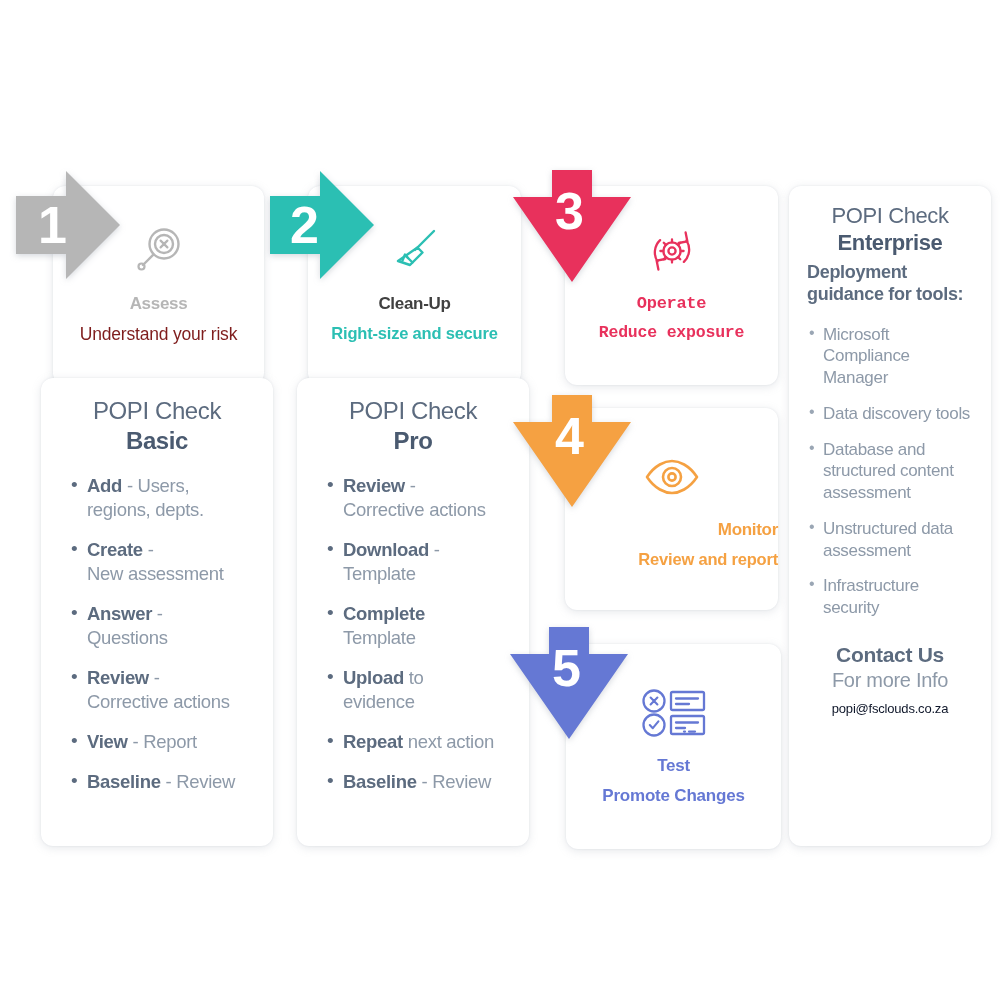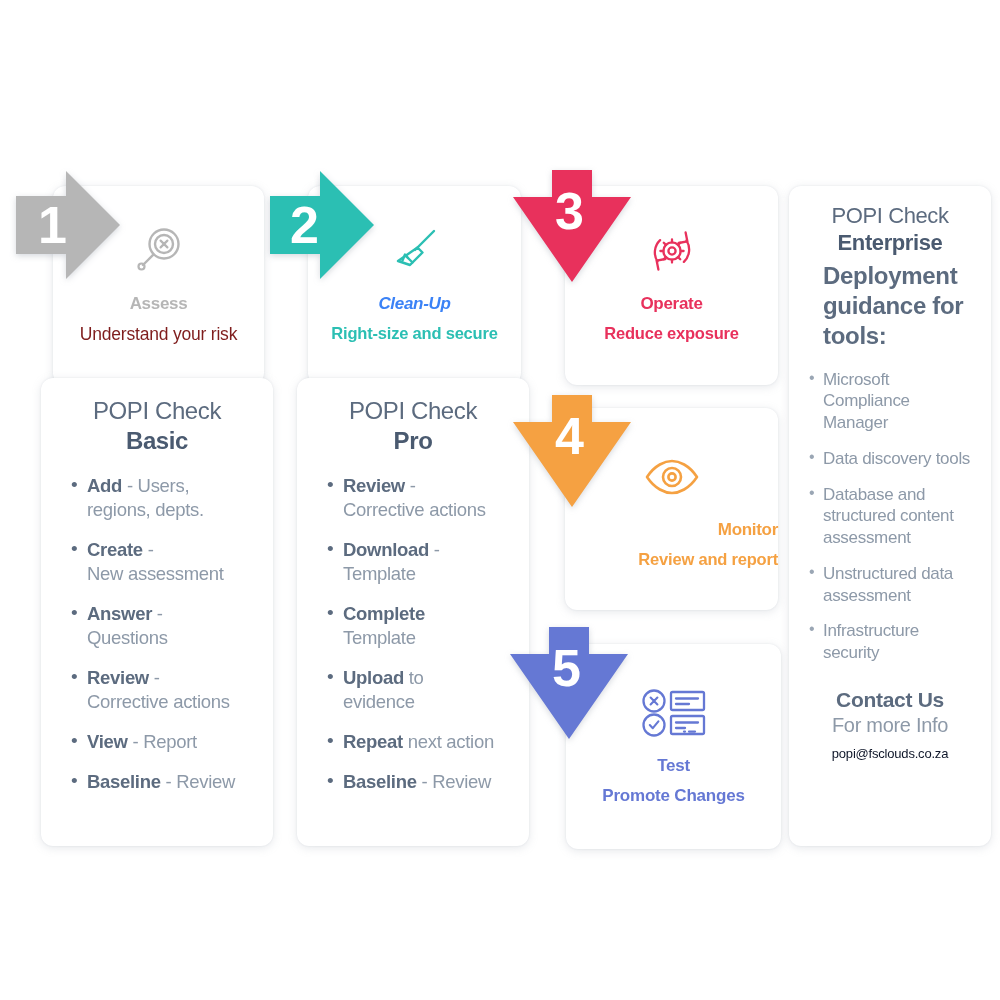--- a/index.html
+++ b/index.html
@@ -95,26 +95,26 @@
 
   
   .ent-list li {
     font-size: 17px;
     margin-bottom: 14px;
     padding-left: 16px;
     line-height: 1.28;
   }
   .ent-list li:before { left: 2px; color:#9aa6b4; font-size: 16px; }
   .ent-bold-note {
-    font-size: 24px;
+    font-size: 18px;
     font-weight: bold;
     color: #5c6b7f;
     line-height: 1.25;
     letter-spacing: -0.3px;
-    margin: 4px 0 18px 16px;
+    margin: 4px 0 18px 0;
   }
   .contact-wrap { text-align: center; margin-top: 24px; }
   .contact-title {
     font-size: 21px; font-weight: bold; color:#5c6b7f; letter-spacing:-0.3px;
   }
   .contact-sub {
     font-size: 20px; color:#8d99a8; letter-spacing:-0.3px; margin-top: 2px;
   }
   .contact-mail {
     font-size: 13px; color:#0f172a; letter-spacing:-0.2px; margin-top: 9px;
@@ -157,25 +157,25 @@
 
   <div class="card stage-card" style="left:308px; top:186px; width:213px; height:199px;">
     <div class="stage-icon">
       <svg width="54" height="54" viewBox="0 0 54 54" fill="none" stroke="#2bbfb3" stroke-width="2.4" stroke-linecap="round" stroke-linejoin="round">
         <path d="M46 7 L27 26"></path>
         <path d="M29.5 23.5 L34.5 28.5 L22 41 L10 37 Z"></path>
         <path d="M18 32 L24.5 38.5"></path>
         <path d="M14.5 36.6 L17 30.5 L20 34"></path>
       </svg>
     </div>
-    <div class="stage-title" style="color:#3b82f6;font-style:italic;">Clean-Up</div>
+    <div class="stage-title" style="color:#404040;">Clean-Up</div>
     <div class="stage-sub" style="color:#2bbfb3;">Right-size and secure</div>
   </div>
 
-  <div class="card stage-card" style="left:565px; top:186px; width:213px; height:199px;">
+  <div class="card stage-card" style="left:565px; top:186px; width:213px; height:199px;font-family:Liberation Mono, monospace;">
     <div class="stage-icon">
       <svg width="54" height="54" viewBox="0 0 54 54" fill="none" stroke="#e8315c" stroke-width="2.3" stroke-linecap="round" stroke-linejoin="round">
         <path d="M41.5 16.5 a17 17 0 0 1 -2.6 21.4"></path>
         <path d="M40.6 8.5 L42.4 17.4 L33.6 19"></path>
         <path d="M12.5 37.5 a17 17 0 0 1 2.6 -21.4"></path>
         <path d="M13.4 45.5 L11.6 36.6 L20.4 35"></path>
         <circle cx="27" cy="27" r="8.6"></circle>
         <circle cx="27" cy="27" r="3.6"></circle>
         <path d="M27 18.4 v-3 M27 35.6 v3 M18.4 27 h-3 M35.6 27 h3 M20.9 20.9 l-2.1 -2.1 M33.1 33.1 l2.1 2.1 M33.1 20.9 l2.1 -2.1 M20.9 33.1 l-2.1 2.1"></path>
       </svg>

